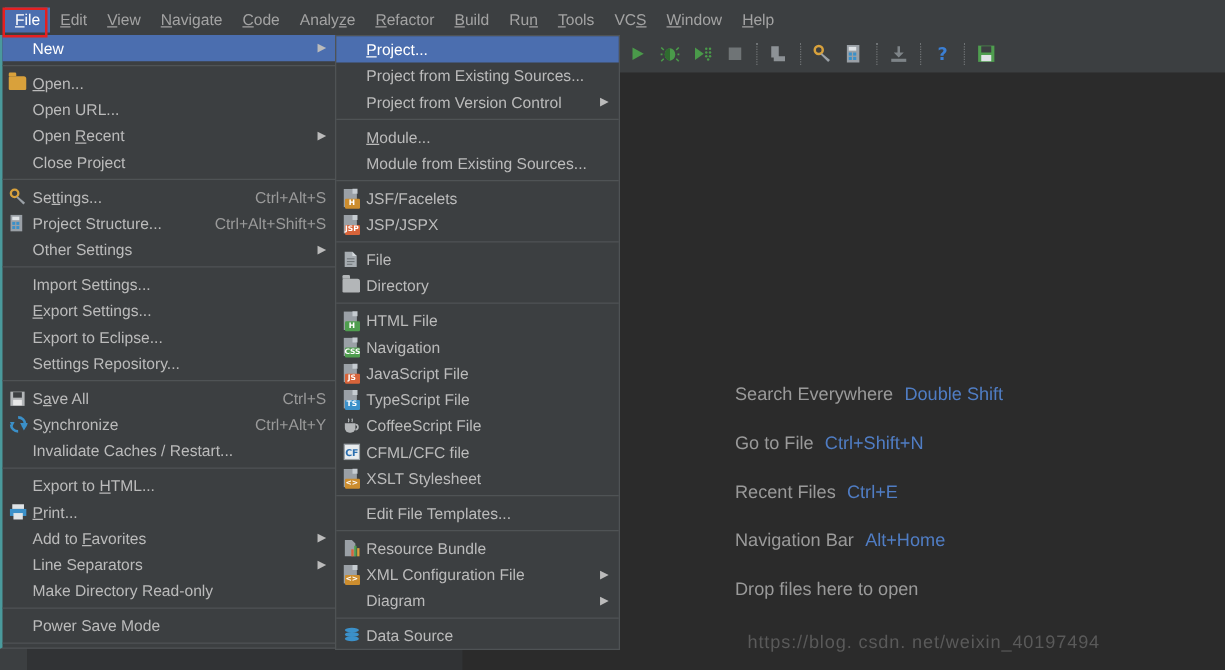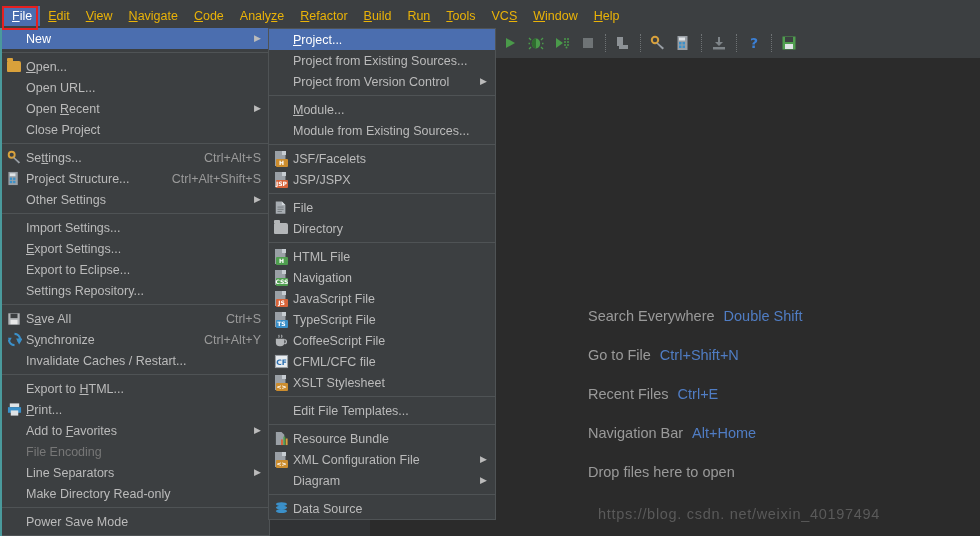--- a/index.html
+++ b/index.html
@@ -22,21 +22,21 @@
   }
   .menubar {
     position: absolute; left: 0; top: 4px; width: 980px; height: 24px;
     background: #3c3f41;
     display: flex; align-items: center;
     padding-left: 4px;
   }
   .menubar-item {
     height: 20px; line-height: 20px;
     padding: 0 8px;
-    color: #eab308;
+    color: #a3a3a3;
     font-size: 12.5px;
     white-space: nowrap;
     cursor: default;
   }
   .menubar-item.active {
     background: #4b6eaf;
     color: #ffffff;
   }
   .menubar-item u { text-decoration: underline; }
 
@@ -425,23 +425,20 @@
             <rect x="1" y="5.5" width="14" height="6" fill="#3b90c9"></rect>
             <rect x="4" y="9" width="8" height="5.5" fill="#dfe3e6"></rect>
           </svg>
         </span>
         <span class="mi-label"><u class="mn">P</u>rint...</span>
       </div>
       <div class="menu-item">
         <span class="mi-label">Add to <u class="mn">F</u>avorites</span>
         <span class="mi-arrow">▶</span>
       </div>
-      <div class="menu-item disabled">
-        <span class="mi-label">File Encoding</span>
-      </div>
       <div class="menu-item">
         <span class="mi-label">Line Separators</span>
         <span class="mi-arrow">▶</span>
       </div>
       <div class="menu-item">
         <span class="mi-label">Make Directory Read-only</span>
       </div>
       <div class="menu-sep"></div>
       <div class="menu-item">
         <span class="mi-label">Power Save Mode</span>

